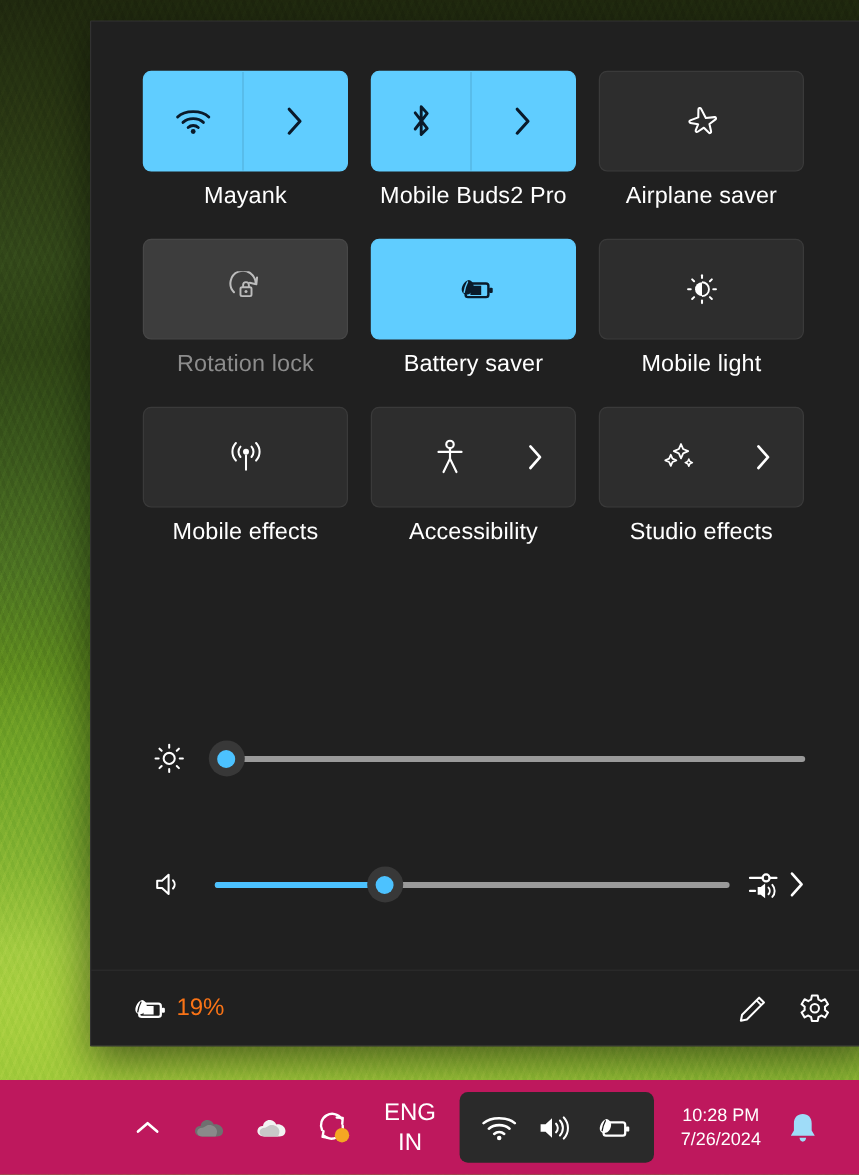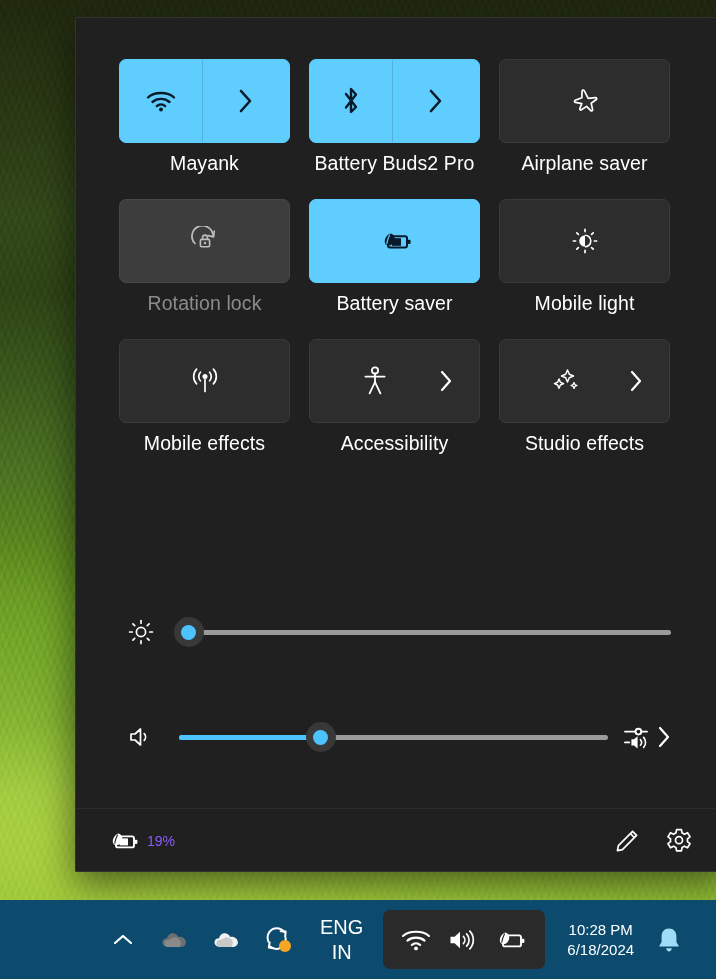--- a/index.html
+++ b/index.html
@@ -216,42 +216,42 @@
     align-items: center;
     padding: 0 30px;
     box-sizing: border-box;
   }
   #battery-status {
     display: flex;
     align-items: center;
     gap: 7px;
   }
   #battery-percent {
-    font-size: 14px;
-    color: #8b5cf6;
+    font-size: 20px;
+    color: #f97316;
   }
   .footer-spacer { flex: 1; }
   .footer-btn {
     width: 42px;
     height: 42px;
     display: flex;
     align-items: center;
     justify-content: center;
     border-radius: 5px;
     margin-left: 10px;
   }
 
   
   #taskbar {
     position: absolute;
     left: 0;
     bottom: 0;
     width: 716px;
     height: 79px;
-    background: #0c4a6e;
+    background: #be185d;
     display: flex;
     align-items: center;
   }
   #tray-left {
     display: flex;
     align-items: center;
     gap: 22px;
     margin-left: 108px;
   }
   .tray-icon {
@@ -339,21 +339,21 @@
           </span>
         </div>
         <div class="tile-chevron-zone">
           <span>
             <svg width="16" height="26" viewBox="0 0 16 26">
               <path d="M3 3 L 12 13 L 3 23" stroke="#0a1a2a" stroke-width="2.6" fill="none" stroke-linecap="round" stroke-linejoin="round"></path>
             </svg>
           </span>
         </div>
       </div>
-      <div class="tile-label">Battery Buds2 Pro</div>
+      <div class="tile-label">Mobile Buds2 Pro</div>
     </div>
 
     <div class="tile-cell">
       <div class="tile off">
         <div class="tile-main">
           <span>
             <svg width="30" height="28" viewBox="0 0 30 28">
               <path d="M12 4.2 C 12 3.0, 13.6 2.6, 14.2 3.7 L 18.2 11.4 L 25.4 10.6 C 26.6 10.5, 27.2 11.8, 26.3 12.5 L 21.2 16.3 L 22.6 22.6 C 22.8 23.7, 21.6 24.4, 20.8 23.6 L 16.6 19.4 L 11.4 22.8 C 10.5 23.4, 9.4 22.5, 9.8 21.5 L 11.8 16.6 L 5.4 15.4 C 4.3 15.2, 4.1 13.7, 5.2 13.3 L 11.9 10.8 Z" stroke="#ffffff" stroke-width="1.7" fill="none" stroke-linejoin="round"></path>
             </svg>
           </span>
@@ -642,21 +642,21 @@
         <rect x="10" y="7.4" width="18" height="11" rx="2" stroke="#ffffff" stroke-width="1.9" fill="none"></rect>
         <rect x="28.6" y="10.8" width="2.8" height="4.2" rx="1" fill="#ffffff"></rect>
         <path d="M12.4 4.4 C 16.2 5.2, 17.4 9.4, 15.2 13.2 C 13.2 16.8, 8.6 17.0, 7.2 14.2 C 5.8 11.0, 8.6 5.4, 12.4 4.4 Z" fill="#ffffff"></path>
         <path d="M11.5 6.0 C 10.0 8.8, 9.2 11.6, 8.8 14.2" stroke="#1c1c1c" stroke-width="1.1" fill="none" stroke-linecap="round"></path>
       </svg>
     </span>
   </div>
 
   <div id="clock">
     <div>10:28 PM</div>
-    <div>6/18/2024</div>
+    <div>7/26/2024</div>
   </div>
 
   <div id="notification-bell">
     <span>
       <svg width="26" height="28" viewBox="0 0 26 28">
         <path d="M13 2.4 C 17.6 2.4, 20.4 5.6, 20.4 10.2 L 20.4 16 L 23 20.4 L 3 20.4 L 5.6 16 L 5.6 10.2 C 5.6 5.6, 8.4 2.4, 13 2.4 Z" fill="#9fdcf8"></path>
         <path d="M10.2 22.2 C 10.6 24.4, 11.6 25.4, 13 25.4 C 14.4 25.4, 15.4 24.4, 15.8 22.2 Z" fill="#9fdcf8"></path>
       </svg>
     </span>
   </div>

